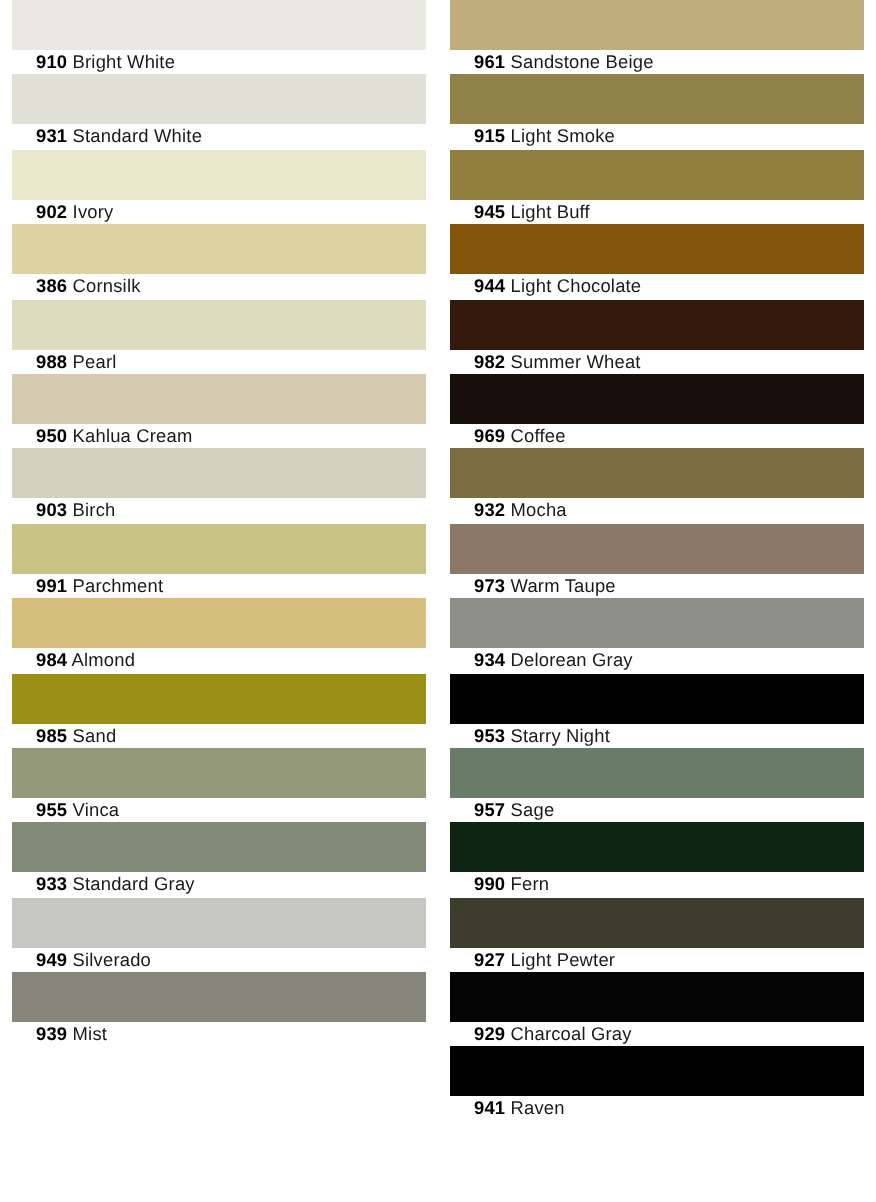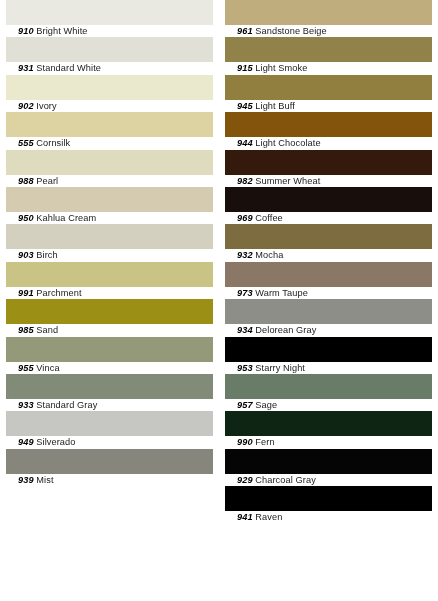--- a/index.html
+++ b/index.html
@@ -46,21 +46,20 @@
     font-size: 9.2px;
     color: #1a1a1a;
     white-space: nowrap;
     overflow: hidden;
     padding-left: 12px;
     letter-spacing: 0.1px;
   }
   .swatch-code {
     font-weight: bold;
     color: #000000;
-    font-style: italic;
   }
   .swatch-name {
     font-weight: normal;
     color: #1a1a1a;
     text-align: right;
   }
 </style>
 </head>
 <body>
 
@@ -73,37 +72,41 @@
       <div class="swatch-row">
         <div class="swatch-chip" style="background: rgb(224, 224, 214);"></div>
         <div class="swatch-label"><span class="swatch-code">931</span> <span class="swatch-name">Standard White</span></div>
       </div>
       <div class="swatch-row">
         <div class="swatch-chip" style="background: rgb(234, 232, 205);"></div>
         <div class="swatch-label"><span class="swatch-code">902</span> <span class="swatch-name">Ivory</span></div>
       </div>
       <div class="swatch-row">
         <div class="swatch-chip" style="background: rgb(221, 211, 162);"></div>
-        <div class="swatch-label"><span class="swatch-code">555</span> <span class="swatch-name">Cornsilk</span></div>
+        <div class="swatch-label"><span class="swatch-code">386</span> <span class="swatch-name">Cornsilk</span></div>
       </div>
       <div class="swatch-row">
         <div class="swatch-chip" style="background: rgb(222, 219, 191);"></div>
         <div class="swatch-label"><span class="swatch-code">988</span> <span class="swatch-name">Pearl</span></div>
       </div>
       <div class="swatch-row">
         <div class="swatch-chip" style="background: rgb(213, 203, 176);"></div>
         <div class="swatch-label"><span class="swatch-code">950</span> <span class="swatch-name">Kahlua Cream</span></div>
       </div>
       <div class="swatch-row">
         <div class="swatch-chip" style="background: rgb(211, 208, 191);"></div>
         <div class="swatch-label"><span class="swatch-code">903</span> <span class="swatch-name">Birch</span></div>
       </div>
       <div class="swatch-row">
         <div class="swatch-chip" style="background: rgb(201, 196, 134);"></div>
         <div class="swatch-label"><span class="swatch-code">991</span> <span class="swatch-name">Parchment</span></div>
+      </div>
+      <div class="swatch-row">
+        <div class="swatch-chip" style="background: rgb(213, 189, 124);"></div>
+        <div class="swatch-label"><span class="swatch-code">984</span> <span class="swatch-name">Almond</span></div>
       </div>
       <div class="swatch-row">
         <div class="swatch-chip" style="background: rgb(155, 143, 22);"></div>
         <div class="swatch-label"><span class="swatch-code">985</span> <span class="swatch-name">Sand</span></div>
       </div>
       <div class="swatch-row">
         <div class="swatch-chip" style="background: rgb(148, 154, 121);"></div>
         <div class="swatch-label"><span class="swatch-code">955</span> <span class="swatch-name">Vinca</span></div>
       </div>
       <div class="swatch-row">
@@ -162,20 +165,24 @@
       </div>
       <div class="swatch-row">
         <div class="swatch-chip" style="background: rgb(104, 124, 103);"></div>
         <div class="swatch-label"><span class="swatch-code">957</span> <span class="swatch-name">Sage</span></div>
       </div>
       <div class="swatch-row">
         <div class="swatch-chip" style="background: rgb(13, 37, 18);"></div>
         <div class="swatch-label"><span class="swatch-code">990</span> <span class="swatch-name">Fern</span></div>
       </div>
       <div class="swatch-row">
+        <div class="swatch-chip" style="background: rgb(61, 61, 46);"></div>
+        <div class="swatch-label"><span class="swatch-code">927</span> <span class="swatch-name">Light Pewter</span></div>
+      </div>
+      <div class="swatch-row">
         <div class="swatch-chip" style="background: rgb(5, 5, 5);"></div>
         <div class="swatch-label"><span class="swatch-code">929</span> <span class="swatch-name">Charcoal Gray</span></div>
       </div>
       <div class="swatch-row">
         <div class="swatch-chip" style="background: rgb(0, 0, 0);"></div>
         <div class="swatch-label"><span class="swatch-code">941</span> <span class="swatch-name">Raven</span></div>
       </div>
     </div>
 </div>
 

